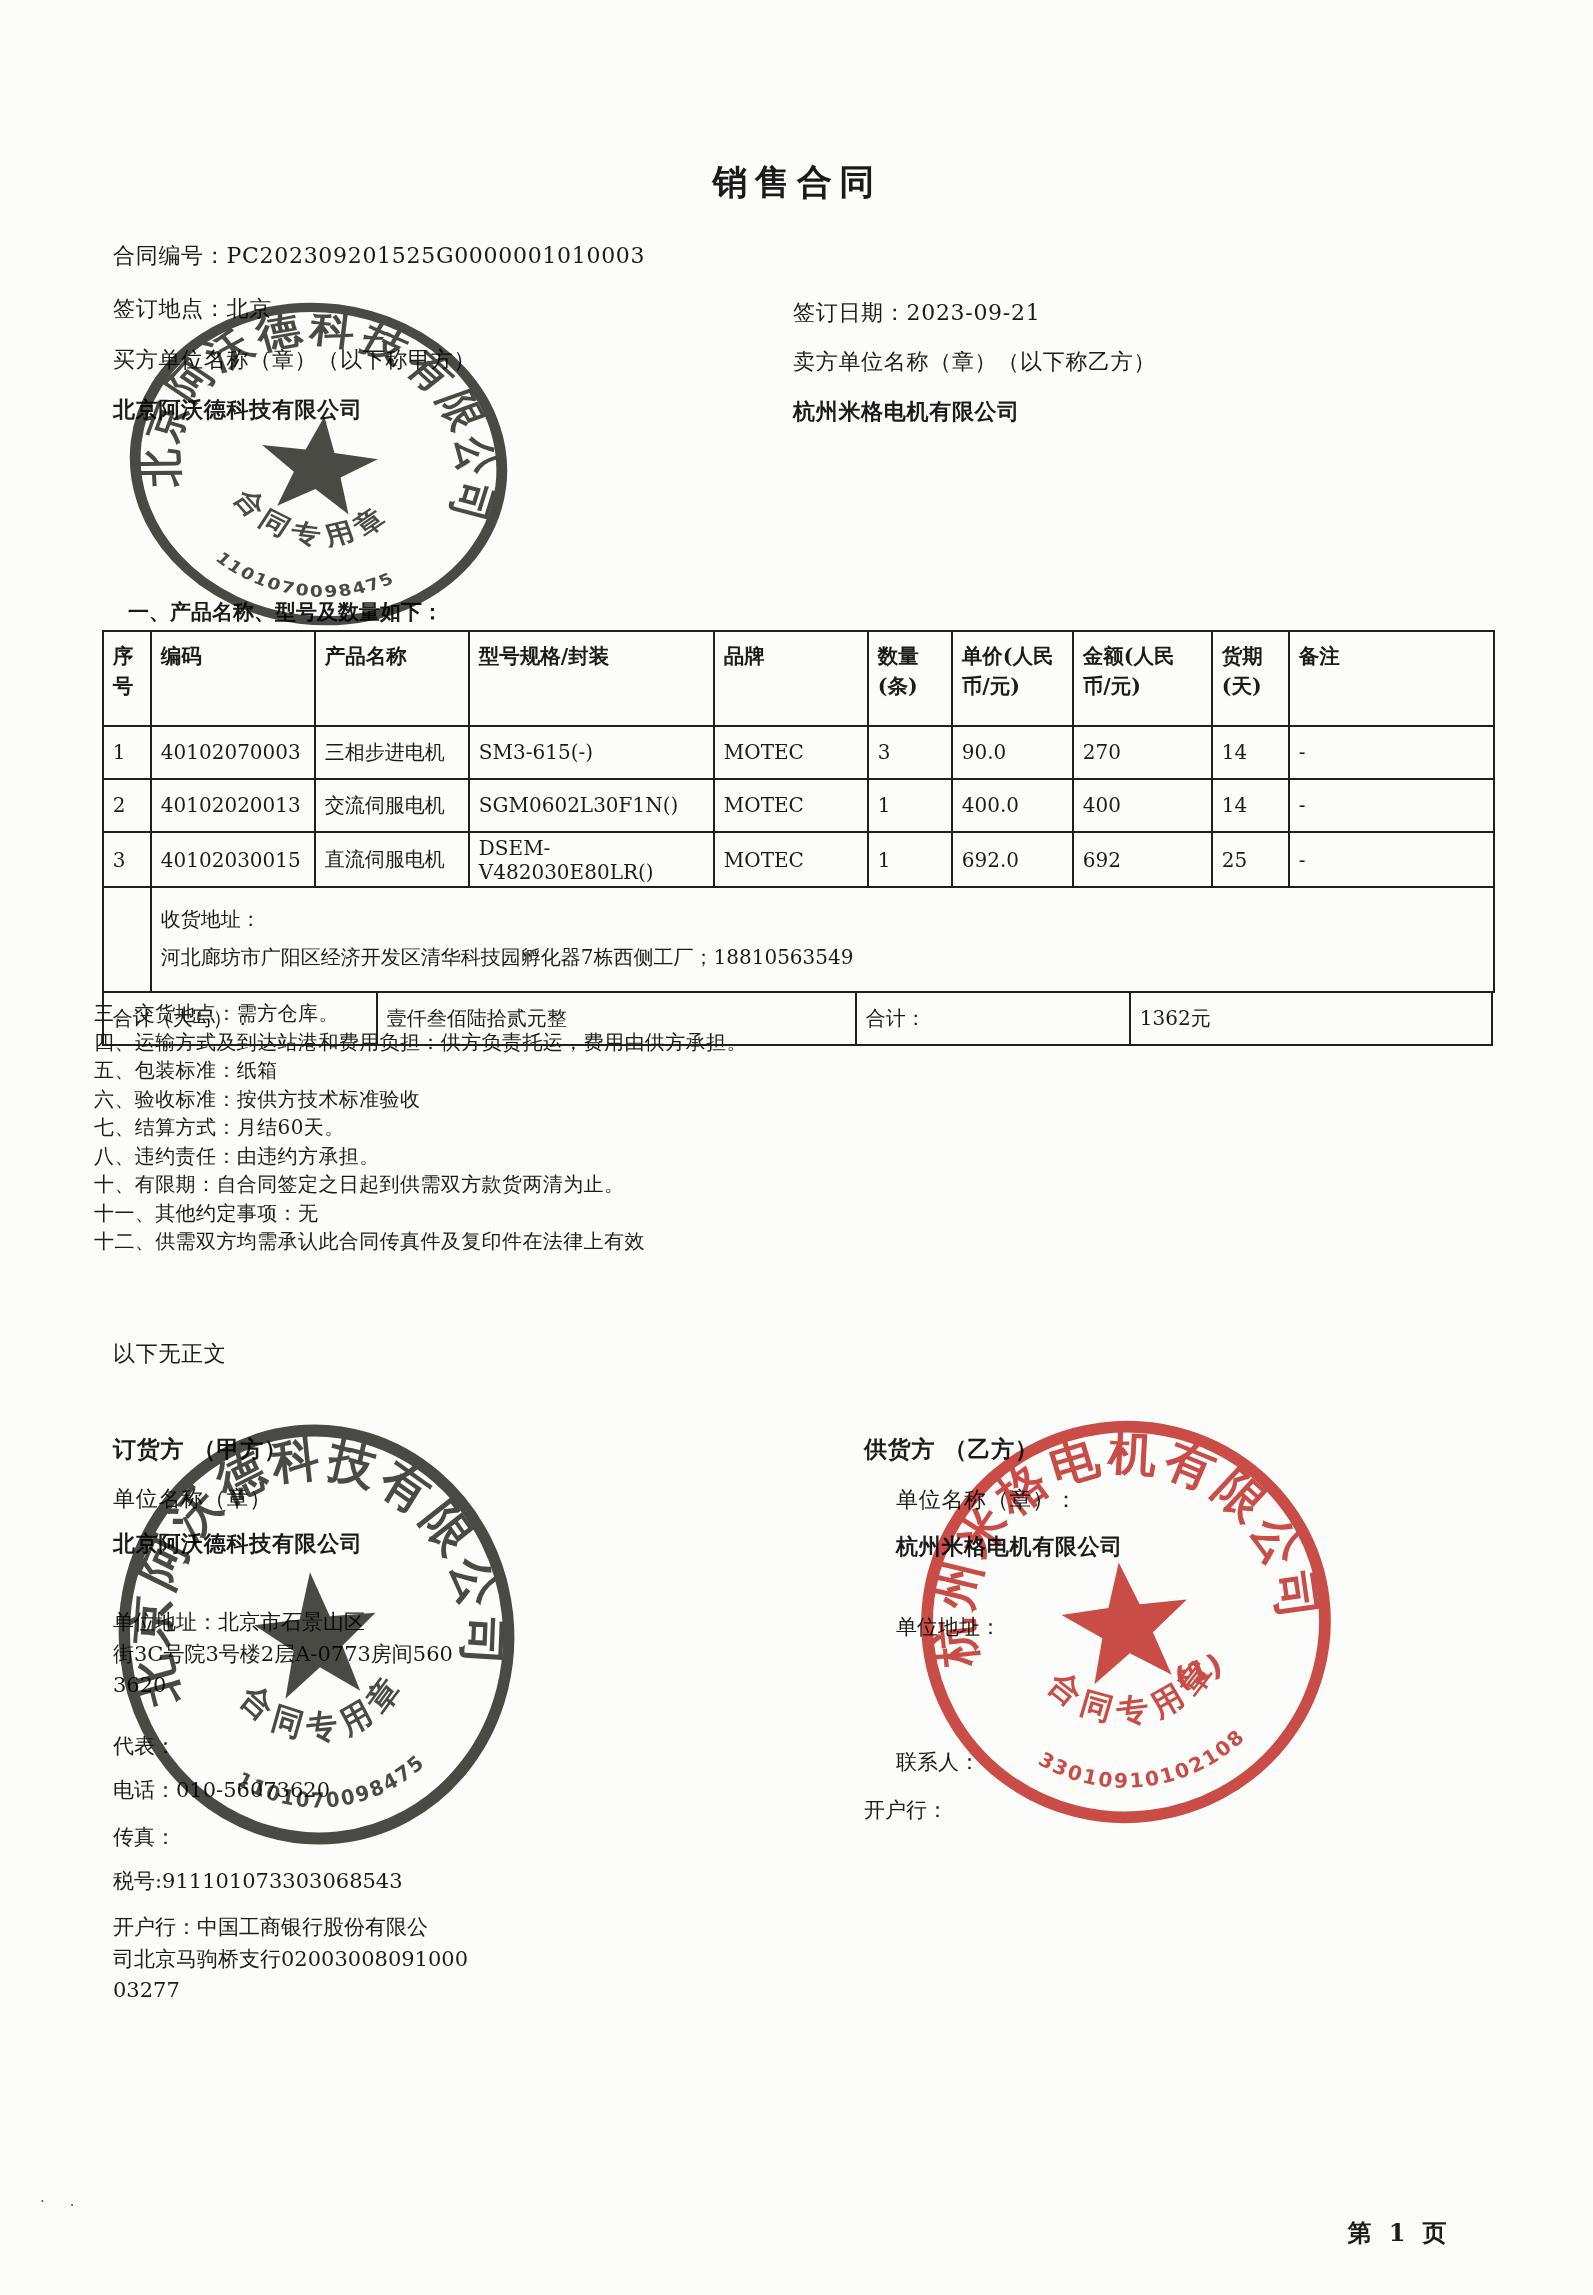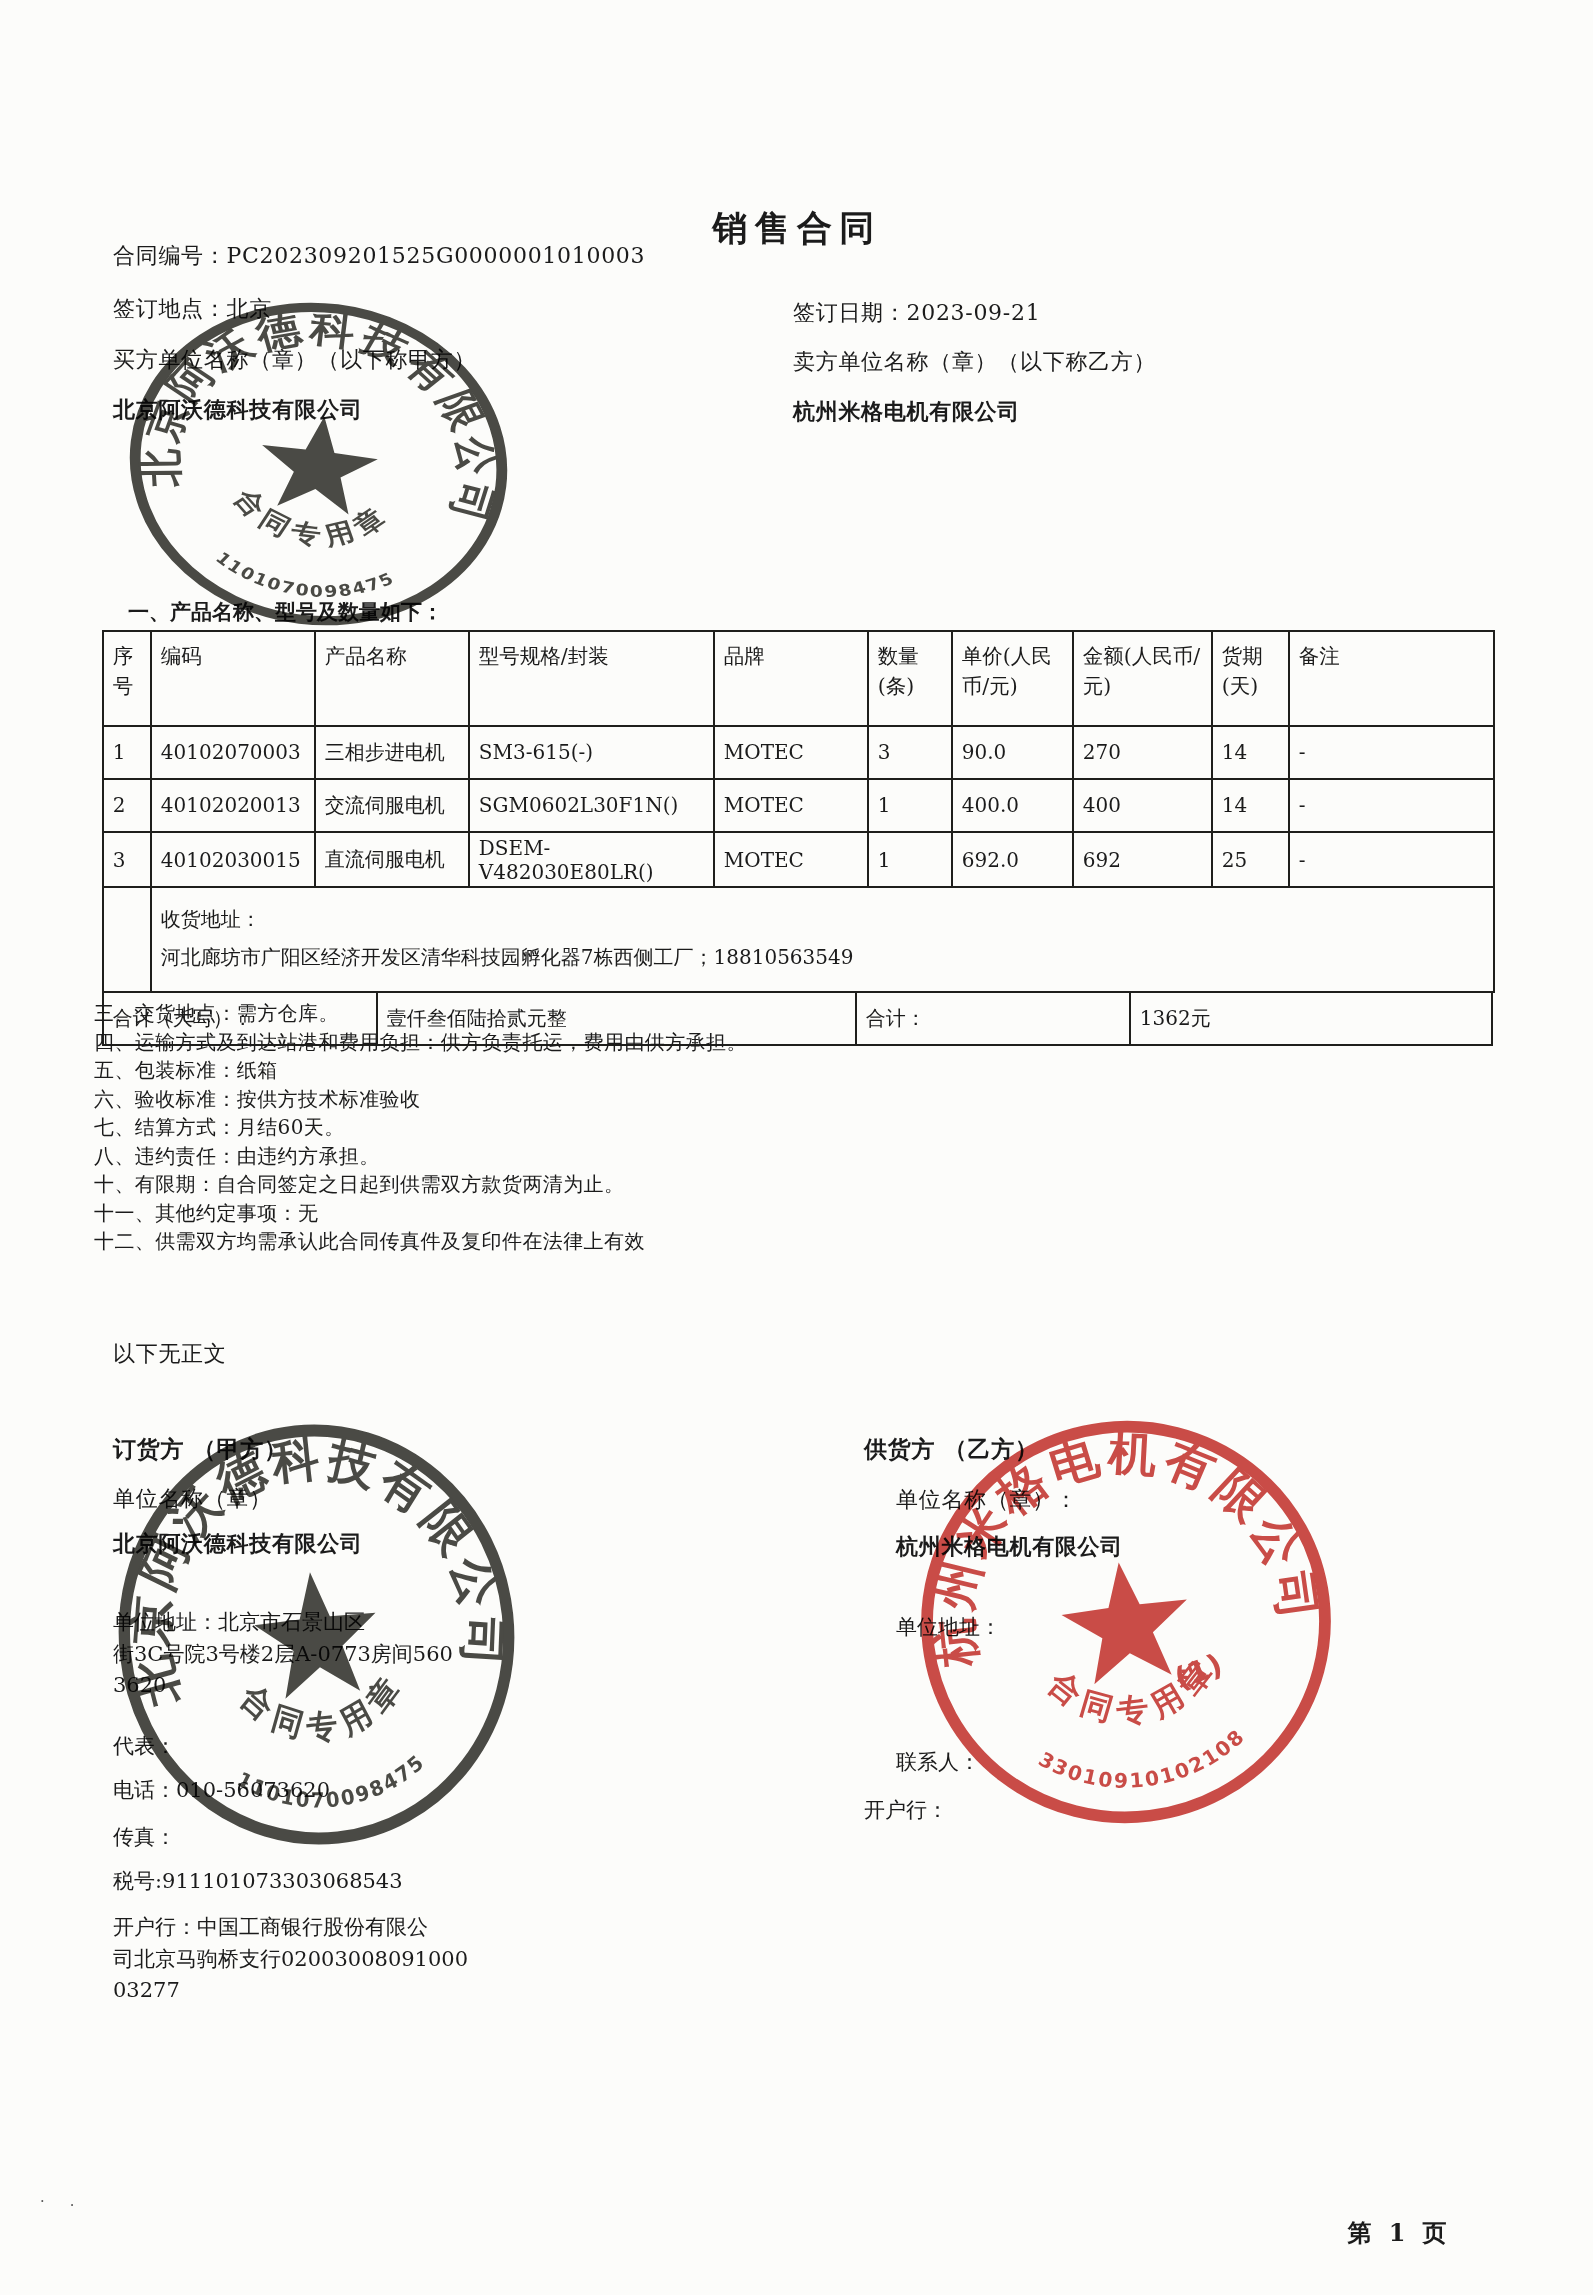--- a/index.html
+++ b/index.html
@@ -8,41 +8,41 @@
   .abs{position:absolute;white-space:nowrap;}
   .title{width:100%;text-align:center;font-size:35px;font-weight:bold;letter-spacing:7.3px;}
   .line{font-size:22px;letter-spacing:0.7px;}
   .lbl{font-weight:normal;}
   .bold{font-weight:bold;}
   .sec-title{font-size:21px;font-weight:bold;}
   
   #table-block{position:absolute;left:102px;top:630px;width:1389px;}
   table{border-collapse:collapse;table-layout:fixed;width:1389px;background:transparent;}
   th,td{border:2.2px solid #1f1f1c;font-size:20px;padding:2.9px 8.8px;overflow:hidden;}
-  thead th{height:80px;vertical-align:top;text-align:left;padding-top:10.2px;font-size:20.5px;font-weight:normal;line-height:1.45;}
+  thead th{height:80px;vertical-align:top;text-align:left;padding-top:10.2px;font-size:20.5px;font-weight:bold;line-height:1.45;}
   tbody td{height:45px;vertical-align:middle;}
   tr.addr-row td{height:88px;vertical-align:top;padding-top:11.7px;line-height:1.9;white-space:normal;}
   #totals{margin-top:-2.2px;}
   #totals td{height:45px;vertical-align:middle;}
   
   #terms{position:absolute;left:94px;top:999px;width:1426px;}
   .term{font-size:20px;line-height:28.5px;letter-spacing:0.4px;}
   
   .pline{font-size:21px;line-height:1.5;}
   
   .stamp{position:absolute;mix-blend-mode:multiply;opacity:0.88;pointer-events:none;}
   .footer-page{font-size:24px;font-weight:bold;letter-spacing:4.4px;}
   .artifact{font-size:14.6px;color:#555;letter-spacing:10.2px;}
 </style>
 </head>
 <body>
 
 <div class="page">
 
-  <div class="abs title" style="top:159px;margin-top:46px;">销售合同</div>
+  <div class="abs title" style="top:159px;">销售合同</div>
 
   <div class="abs line" style="left:113px;top:241px;">
     <span class="lbl">合同编号：</span><span>PC202309201525G0000001010003</span>
   </div>
   <div class="abs line" style="left:113px;top:294px;">
     <span class="lbl">签订地点：</span><span>北京</span>
   </div>
   <div class="abs line lbl" style="left:113px;top:345px;">买方单位名称（章）（以下称甲方）</div>
   <div class="abs line bold" style="left:113px;top:395px;">北京阿沃德科技有限公司</div>
 

